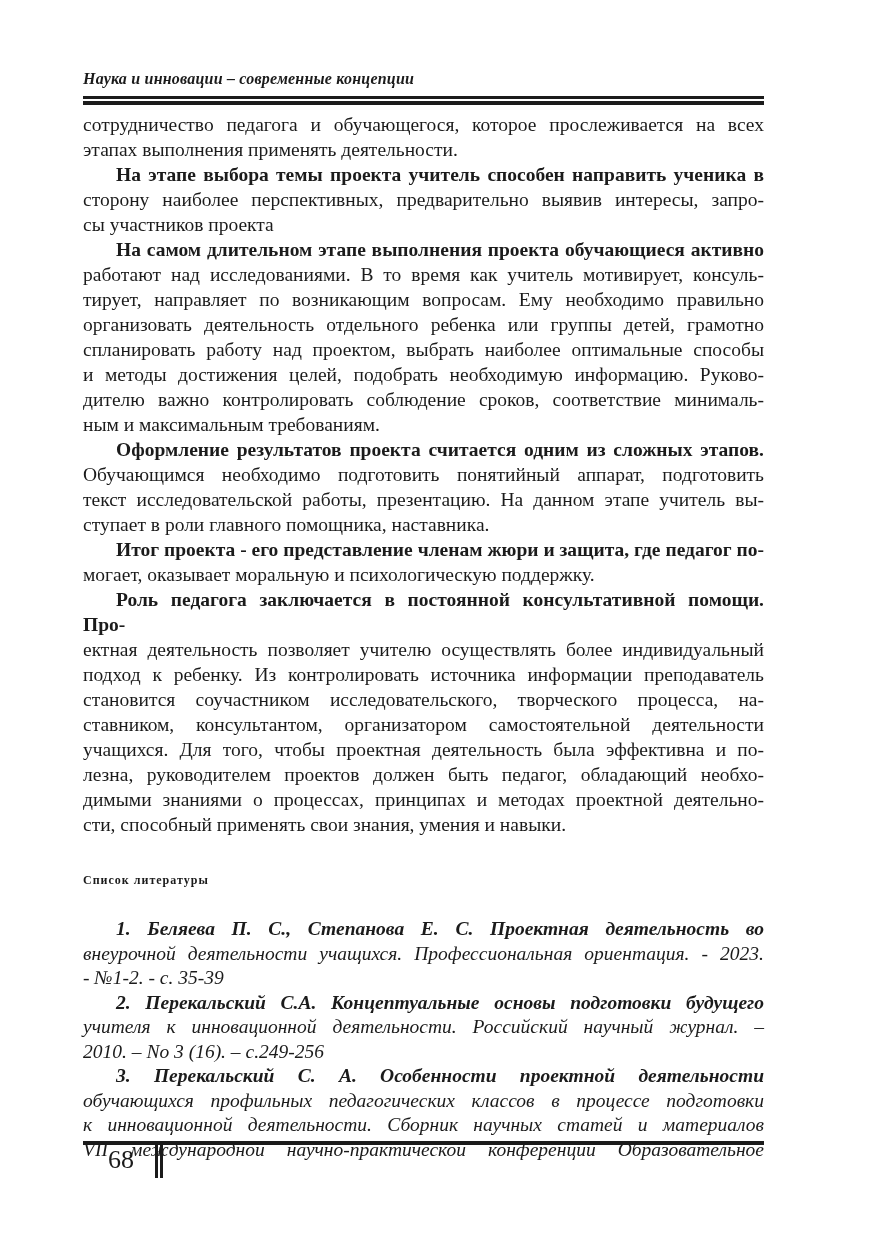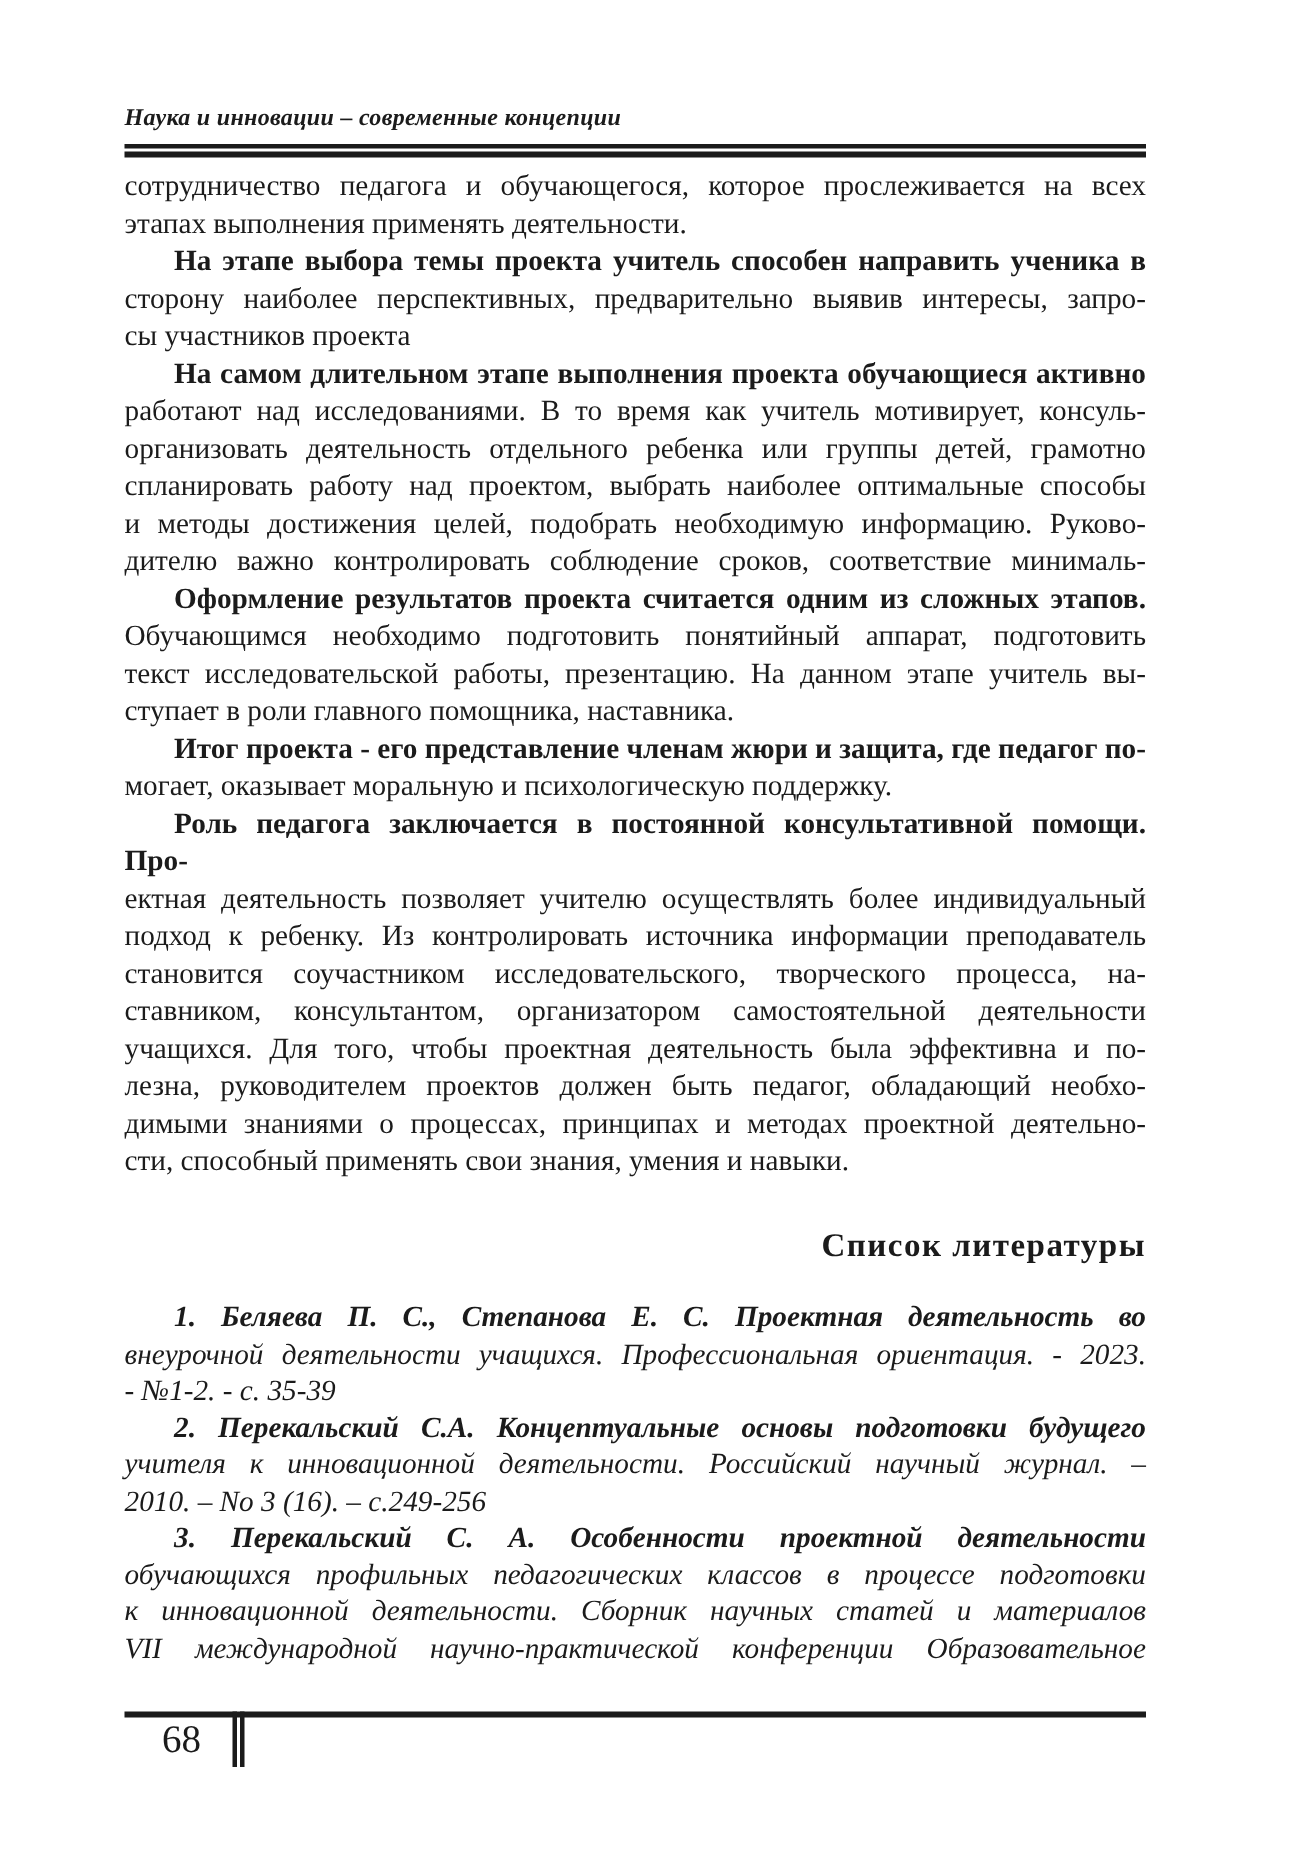--- a/index.html
+++ b/index.html
@@ -40,23 +40,23 @@
   .para { margin: 0; }
   .line {
     text-align: justify;
     text-align-last: justify;
     white-space: normal;
   }
   .line.last { text-align-last: left; }
   .line.indent { text-indent: 33px; font-weight: bold; }
   .ref-heading {
     margin-top: 30px;
-    text-align: right;
+    text-align: left;
     font-weight: bold;
-    font-size: 22px;
+    font-size: 12px;
     line-height: 26px;
     letter-spacing: 1px;
   }
   .ref-list {
     margin-top: 24px;
     font-size: 19.5px;
     line-height: 24.5px;
   }
   .ref .line { font-style: italic; }
   .footer-rule {
@@ -97,24 +97,26 @@
         <div class="line last">этапах выполнения применять деятельности.</div>
       </div>
       <div class="para">
         <div class="line indent">На этапе выбора темы проекта учитель способен направить ученика в</div>
         <div class="line">сторону наиболее перспективных, предварительно выявив интересы, запро-</div>
         <div class="line last">сы участников проекта</div>
       </div>
       <div class="para">
         <div class="line indent">На самом длительном этапе выполнения проекта обучающиеся активно</div>
         <div class="line">работают над исследованиями. В то время как учитель мотивирует, консуль-</div>
+        <div class="line">тирует, направляет по возникающим вопросам. Ему необходимо правильно</div>
         <div class="line">организовать деятельность отдельного ребенка или группы детей, грамотно</div>
         <div class="line">спланировать работу над проектом, выбрать наиболее оптимальные способы</div>
         <div class="line">и методы достижения целей, подобрать необходимую информацию. Руково-</div>
         <div class="line">дителю важно контролировать соблюдение сроков, соответствие минималь-</div>
+        <div class="line last">ным и максимальным требованиям.</div>
       </div>
       <div class="para">
         <div class="line indent">Оформление результатов проекта считается одним из сложных этапов.</div>
         <div class="line">Обучающимся необходимо подготовить понятийный аппарат, подготовить</div>
         <div class="line">текст исследовательской работы, презентацию. На данном этапе учитель вы-</div>
         <div class="line last">ступает в роли главного помощника, наставника.</div>
       </div>
       <div class="para">
         <div class="line indent">Итог проекта - его представление членам жюри и защита, где педагог по-</div>
         <div class="line last">могает, оказывает моральную и психологическую поддержку.</div>

